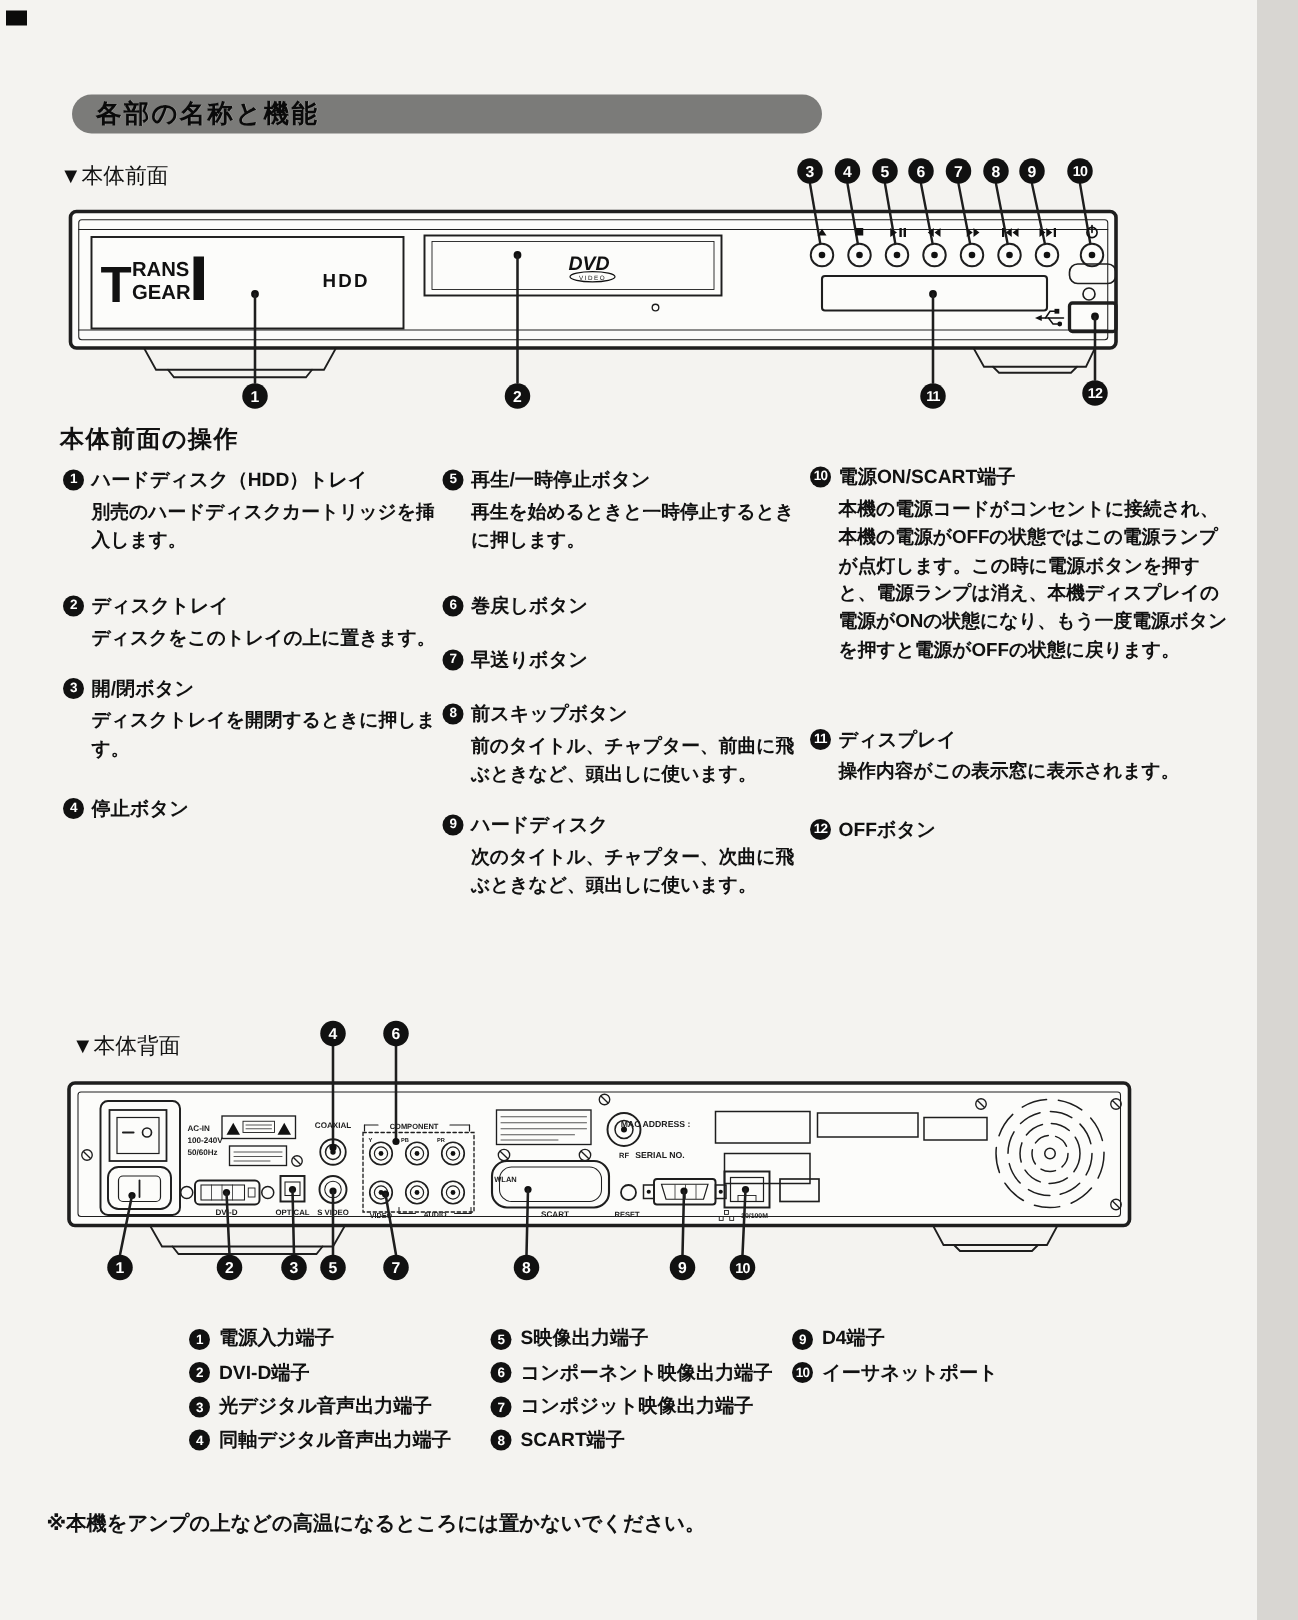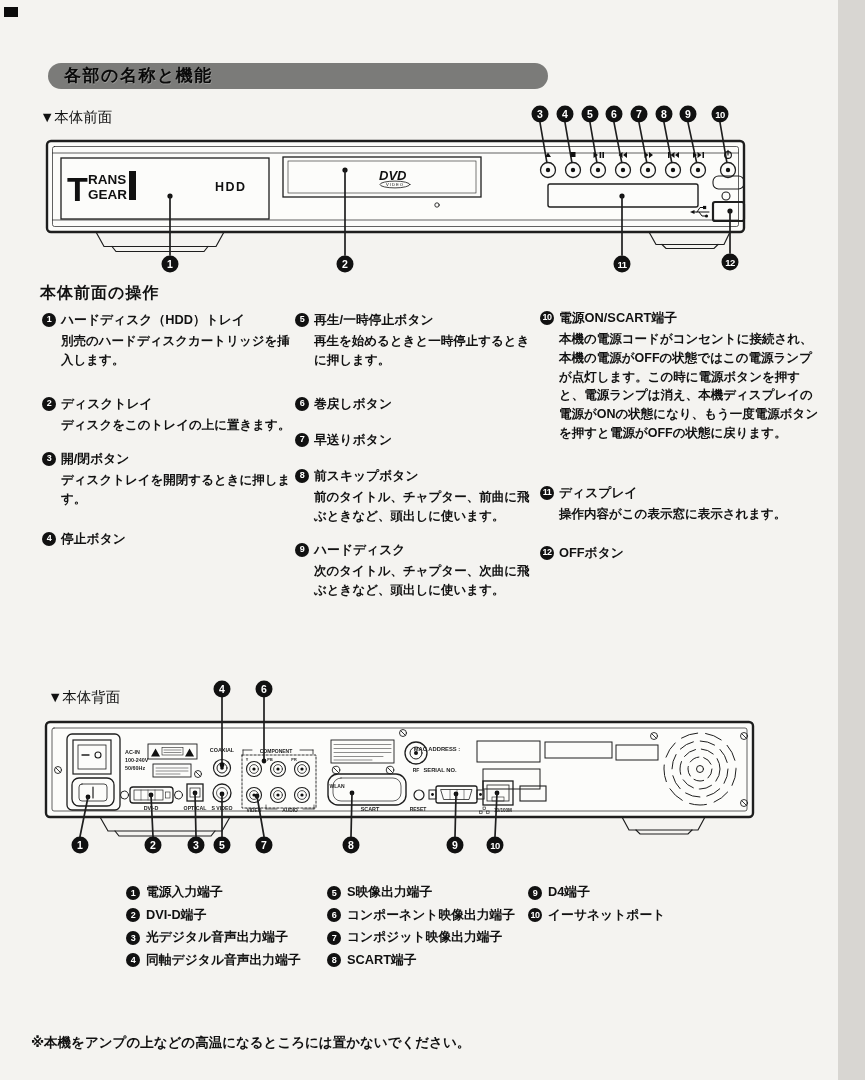--- a/index.html
+++ b/index.html
@@ -15,21 +15,21 @@
   .heading { position:absolute; left:40px; top:283px; font-weight:bold; font-size:16px; letter-spacing:1px; }
   .op-item { position:absolute; font-size:12.5px; line-height:1.5; }
   .op-title { display:flex; align-items:center; gap:5px; font-weight:bold; font-size:12.8px; }
   .op-desc { margin:3px 0 0 19px; font-weight:bold; }
   .blt { width:14px; height:14px; border-radius:50%; background:#111; color:#fff;
          font-size:9px; font-weight:bold; display:inline-flex; align-items:center;
          justify-content:center; flex:0 0 14px; letter-spacing:-0.5px; }
   .term-col { position:absolute; }
   .term-item { display:flex; align-items:center; gap:6px; font-weight:bold;
                font-size:12.8px; margin-bottom:5.5px; }
-  .foot { position:absolute; left:31px; top:1007px; font-weight:bold; font-size:13.5px;margin-top:27px; }
+  .foot { position:absolute; left:31px; top:1007px; font-weight:bold; font-size:13.5px; }
   svg { position:absolute; }
   svg text { font-family:"Liberation Sans","DejaVu Sans",sans-serif; }
   .bub  { fill:#fff; font-size:10.5px; font-weight:bold; text-anchor:middle; }
   .bub2 { fill:#fff; font-size:9.5px;  font-weight:bold; text-anchor:middle; letter-spacing:-0.5px; }
   .lbl  { fill:#1c1c1c; font-weight:bold; text-anchor:middle; }
 </style>
 </head>
 <body>
 
 <div class="page">

